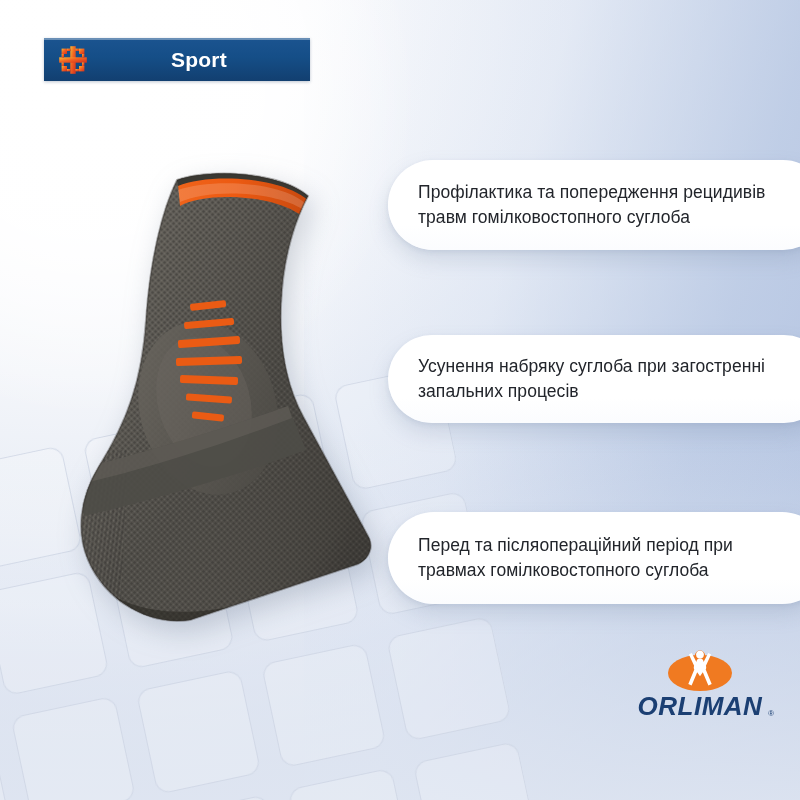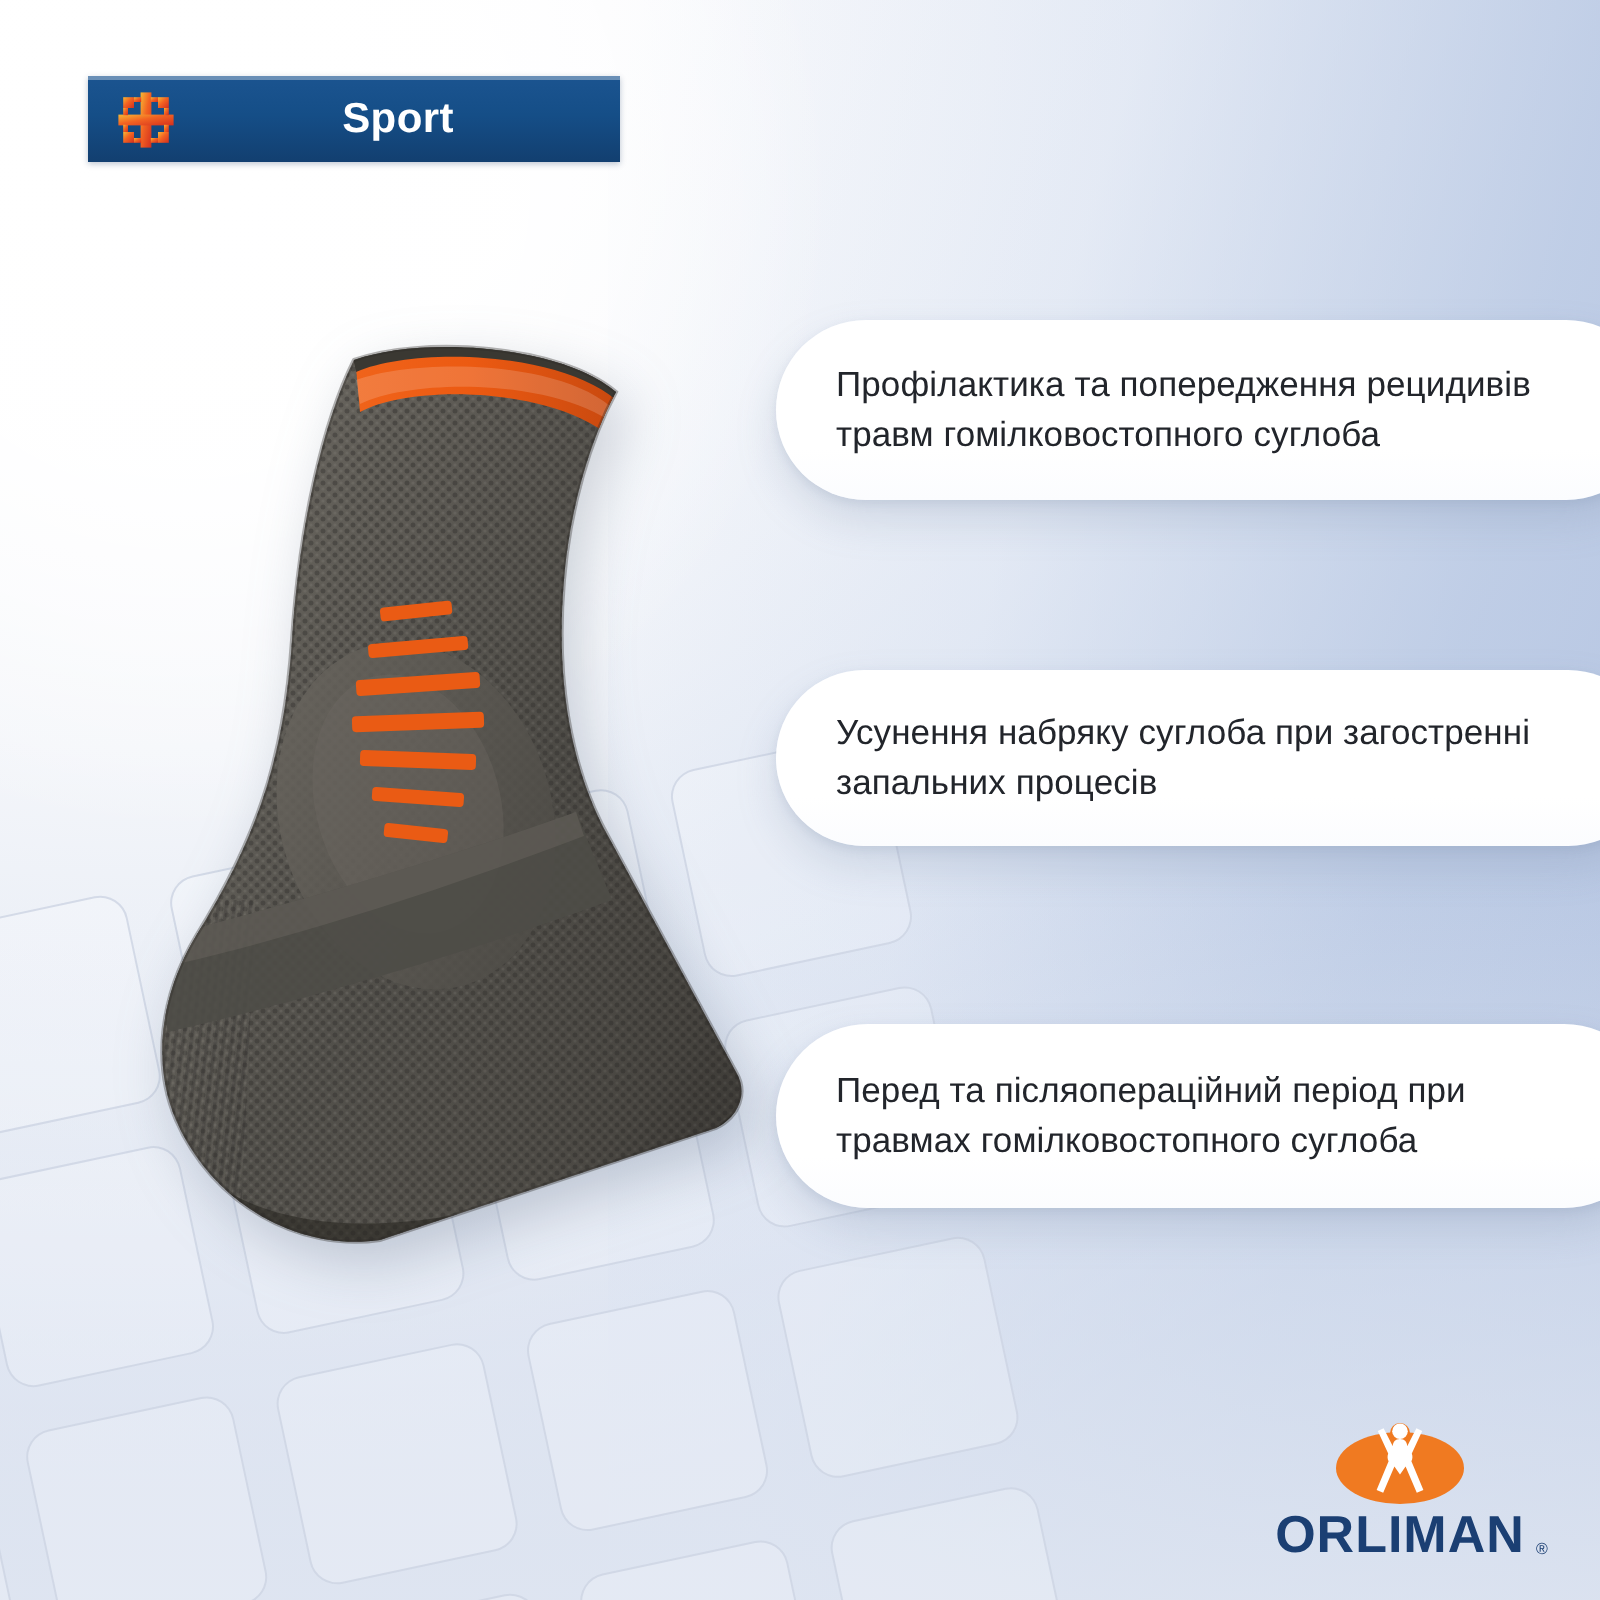--- a/index.html
+++ b/index.html
@@ -84,21 +84,21 @@
   .callout-text{
     color:#22252b;font-size:17.5px;line-height:1.45;
     letter-spacing:.05px;
   }
   #callout-1{top:160px;height:90px;}
   #callout-2{top:335px;height:88px;}
   #callout-3{top:512px;height:92px;}
 
   
   .brand{
-    position:absolute;left:620px;top:710px;width:160px;height:80px;
+    position:absolute;left:620px;top:649px;width:160px;height:80px;font-style:italic;
   }
   .brand-svg{width:100%;height:100%;display:block;}
 </style>
 </head>
 <body>
 
 <div class="stage">
 
   <div class="bg-base"></div>
   <div class="bg-blue-right"></div>

